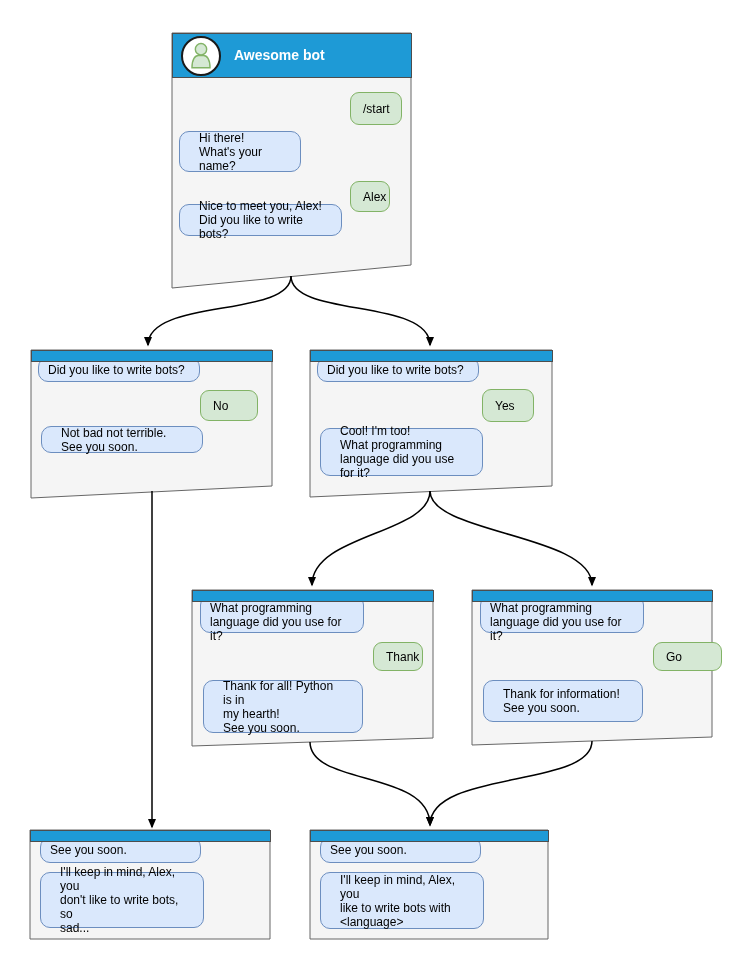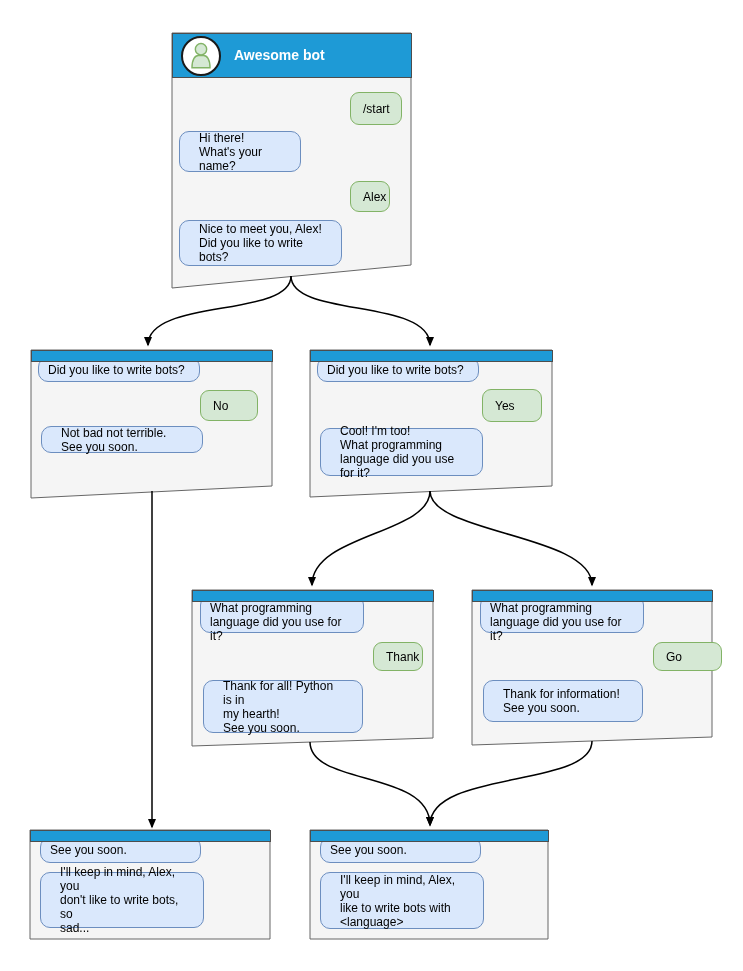--- a/index.html
+++ b/index.html
@@ -72,32 +72,32 @@
         <path d="M10 33 C10 23.5 13.5 19.5 17 19.5 L23 19.5 C26.5 19.5 30 23.5 30 33 Z" fill="#d5e8d4" stroke="#82b366" stroke-width="1.6"></path>
         <circle cx="20" cy="12.5" r="6.3" fill="#d5e8d4" stroke="#82b366" stroke-width="1.6"></circle>
       </svg>
     </div>
     <span class="win-title">Awesome bot</span>
   </div>
   <div class="bubble user mid" style="left:350px;top:92px;width:52px;height:33px">/start</div>
   <div class="bubble bot mid" style="left:179px;top:131px;width:122px;height:41px">Hi there!
 What's your name?</div>
   <div class="bubble user mid" style="left:350px;top:181px;width:40px;height:31px">Alex</div>
-  <div class="bubble bot mid" style="left:179px;top:220px;width:163px;height:46px">Nice to meet you, Alex!
+  <div class="bubble bot mid" style="left:179px;top:204px;width:163px;height:32px">Nice to meet you, Alex!
 Did you like to write bots?</div>
 
   <div class="strip" style="left:31px;top:350px;width:242px;height:12px"></div>
   <div class="bubble bot clipped" style="left:38px;top:357px;width:162px;height:25px">Did you like to write bots?</div>
   <div class="bubble user mid" style="left:200px;top:390px;width:58px;height:31px">No</div>
   <div class="bubble bot mid" style="left:41px;top:426px;width:162px;height:27px">Not bad not terrible.
 See you soon.</div>
 
   <div class="strip" style="left:310px;top:350px;width:243px;height:12px"></div>
   <div class="bubble bot clipped" style="left:317px;top:357px;width:162px;height:25px">Did you like to write bots?</div>
-  <div class="bubble user mid" style="left:482px;top:389px;width:60px;height:33px">Yes</div>
+  <div class="bubble user mid" style="left:482px;top:389px;width:52px;height:33px">Yes</div>
   <div class="bubble bot mid" style="left:320px;top:428px;width:163px;height:48px">Cool! I'm too!
 What programming
 language did you use for it?</div>
 
   <div class="strip" style="left:192px;top:590px;width:242px;height:12px"></div>
   <div class="bubble bot clipped" style="left:200px;top:595px;width:164px;height:38px">What programming
 language did you use for it?</div>
   <div class="bubble user mid" style="left:373px;top:642px;width:50px;height:29px">Thank</div>
   <div class="bubble bot mid" style="left:203px;top:680px;width:160px;height:53px">Thank for all! Python is in
 my hearth!

